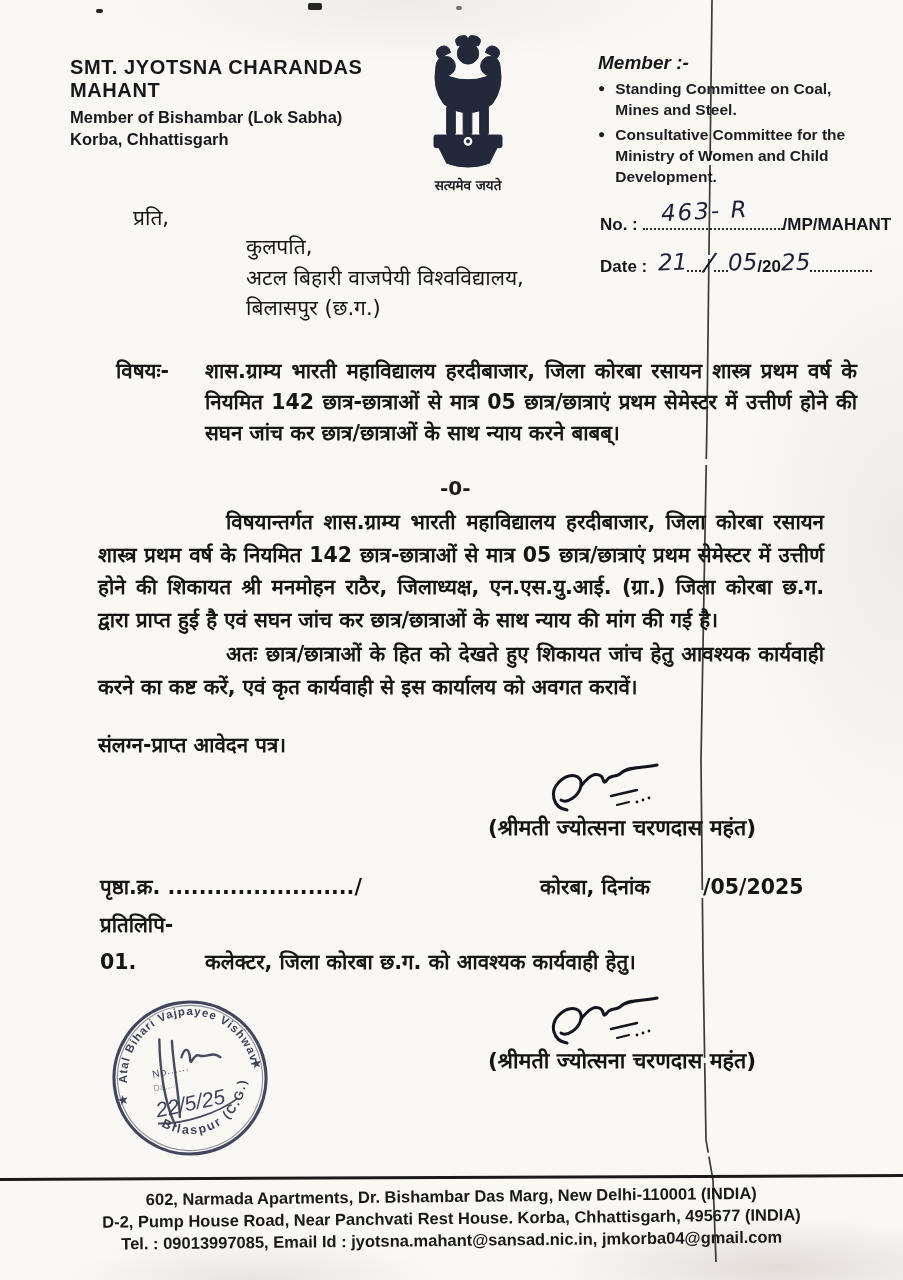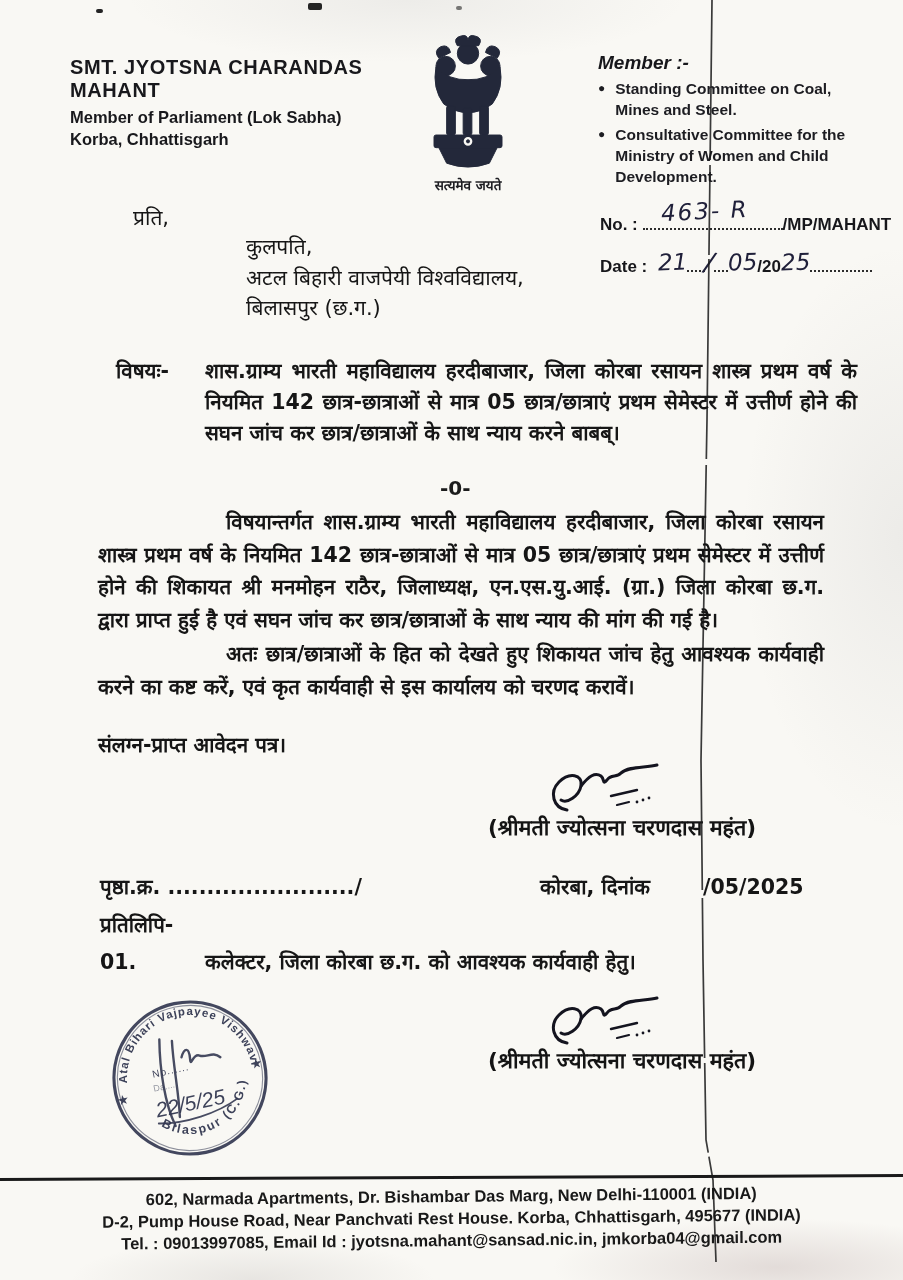--- a/index.html
+++ b/index.html
@@ -50,21 +50,21 @@
   .footer-lines{position:absolute;left:0;top:1185px;width:903px;text-align:center;transform:rotate(-.6deg);
     font-size:16.5px;font-weight:600;color:#191919;line-height:22px;}
 </style>
 </head>
 <body>
 
 <div class="page">
 
   <div class="abs" style="left:70px;top:56px;width:360px;">
     <div class="lh-name">SMT. JYOTSNA CHARANDAS MAHANT</div>
-    <div class="lh-sub">Member of Parliament (Lok Sabha)</div>
+    <div class="lh-sub">Member of Bishambar (Lok Sabha)</div>
     <div class="lh-sub" style="margin-top:3px;">Korba, Chhattisgarh</div>
   </div>
 
   <div class="abs" style="left:418px;top:34px;width:110px;">
     <svg width="100" height="136" viewBox="0 0 100 140">
       <g fill="#23283a" stroke="#23283a">
 
         <circle cx="27" cy="33" r="10"></circle>
         <circle cx="73" cy="33" r="10"></circle>
         <path d="M20,25 q-6,-8 2,-12 q8,-3 10,6 z"></path>
@@ -121,21 +121,21 @@
     <div class="hi-21">बिलासपुर (छ.ग.)</div>
   </div>
 
   <div class="abs dev hi-20" style="left:116px;top:356px;">विषयः-</div>
   <div class="abs dev hi-20 subject-text" style="left:205px;top:356px;width:652px;">शास.ग्राम्य भारती महाविद्यालय हरदीबाजार, जिला कोरबा रसायन शास्त्र प्रथम वर्ष के नियमित 142 छात्र-छात्राओं से मात्र 05 छात्र/छात्राएं प्रथम सेमेस्टर में उत्तीर्ण होने की सघन जांच कर छात्र/छात्राओं के साथ न्याय करने बाबब्।</div>
 
   <div class="abs dev b" style="left:440px;top:476px;font-size:20px;">-0-</div>
 
   <div class="abs" style="left:98px;top:506px;width:726px;">
     <p class="dev body-par indent">विषयान्तर्गत शास.ग्राम्य भारती महाविद्यालय हरदीबाजार, जिला कोरबा रसायन शास्त्र प्रथम वर्ष के नियमित 142 छात्र-छात्राओं से मात्र 05 छात्र/छात्राएं प्रथम सेमेस्टर में उत्तीर्ण होने की शिकायत श्री मनमोहन राठैर, जिलाध्यक्ष, एन.एस.यु.आई. (ग्रा.) जिला कोरबा छ.ग. द्वारा प्राप्त हुई है एवं सघन जांच कर छात्र/छात्राओं के साथ न्याय की मांग की गई है।</p>
-    <p class="dev body-par indent" style="margin-top:2px;">अतः छात्र/छात्राओं के हित को देखते हुए शिकायत जांच हेतु आवश्यक कार्यवाही करने का कष्ट करें, एवं कृत कार्यवाही से इस कार्यालय को चरणद करावें।</p>
+    <p class="dev body-par indent" style="margin-top:2px;">अतः छात्र/छात्राओं के हित को देखते हुए शिकायत जांच हेतु आवश्यक कार्यवाही करने का कष्ट करें, एवं कृत कार्यवाही से इस कार्यालय को अवगत करावें।</p>
     <p class="dev body-par" style="margin-top:26px;text-align:left;">संलग्न-प्राप्त आवेदन पत्र।</p>
   </div>
 
   <svg class="abs" style="left:545px;top:762px;" width="135" height="62" viewBox="0 0 135 62">
     <g fill="none" stroke="#14141f" stroke-width="3" stroke-linecap="round">
       <path d="M22,48 C8,46 4,30 14,20 C24,10 38,12 36,24 C34,34 22,42 16,38"></path>
       <path d="M36,24 C44,14 50,10 56,14 C60,17 57,24 62,18 C66,12 72,16 76,11 C84,4 100,6 112,3"></path>
       <path d="M66,34 L92,28" stroke-width="2.4"></path>
       <path d="M72,43 L84,40" stroke-width="2.2"></path>
     </g>

